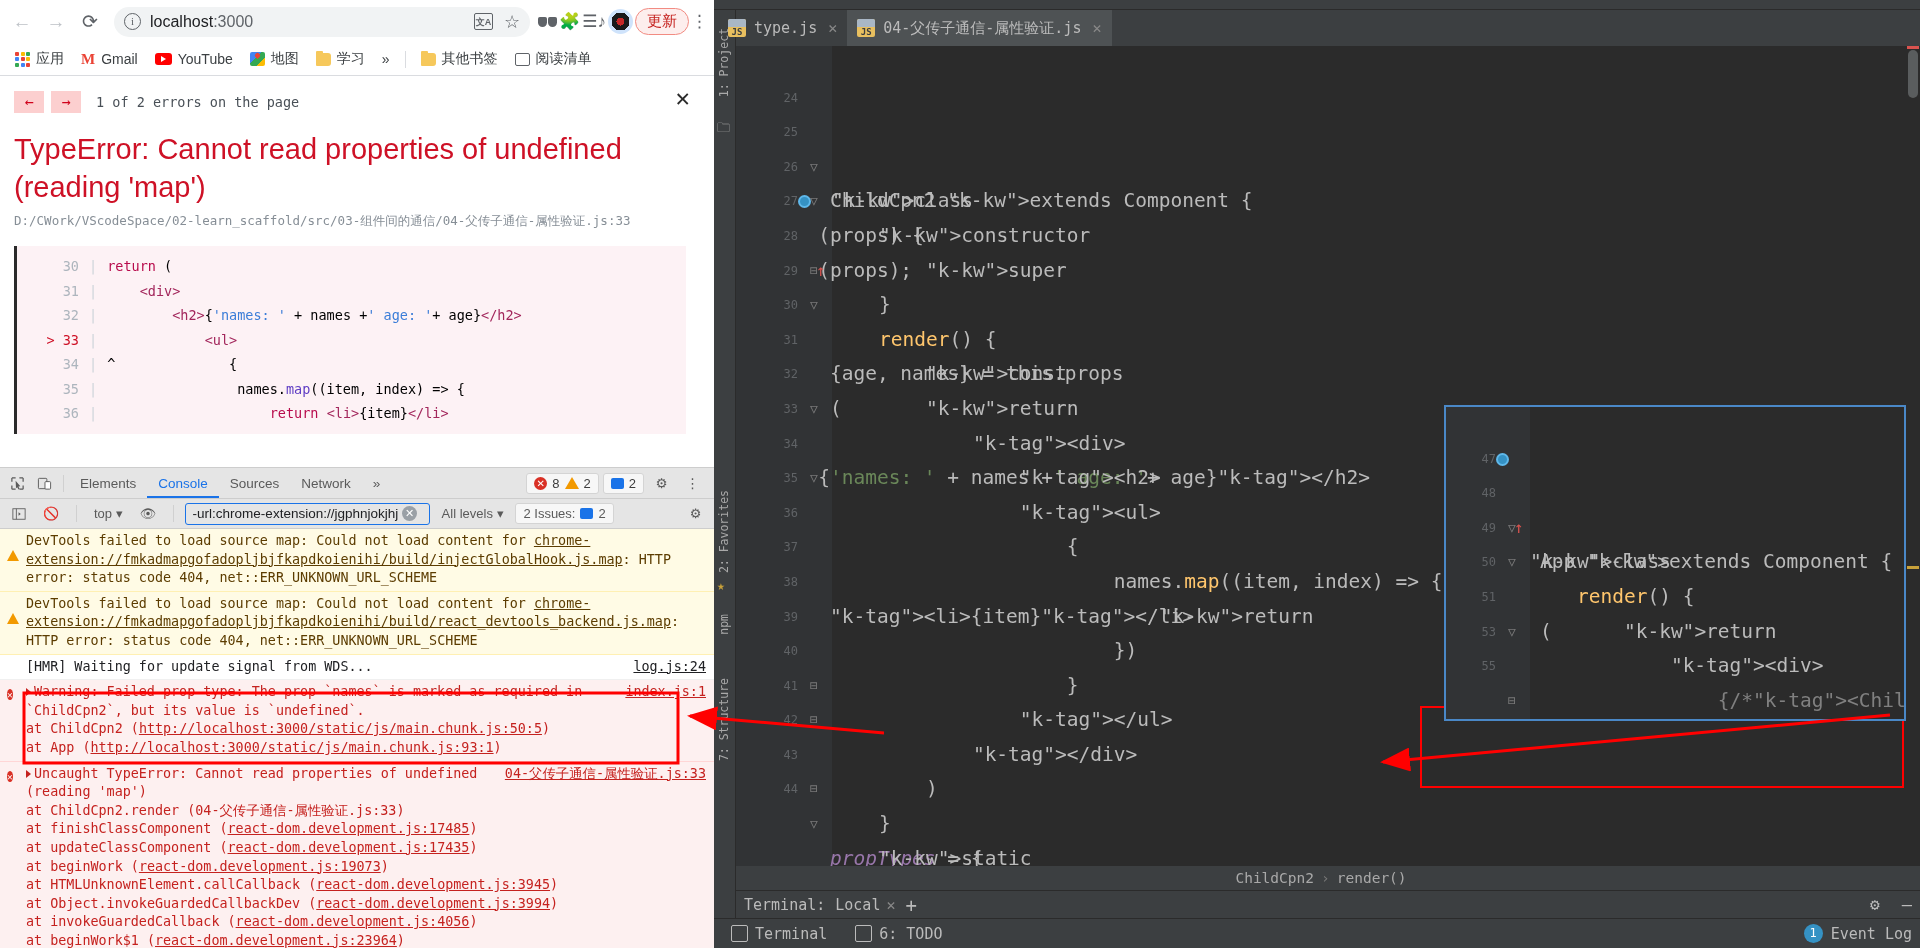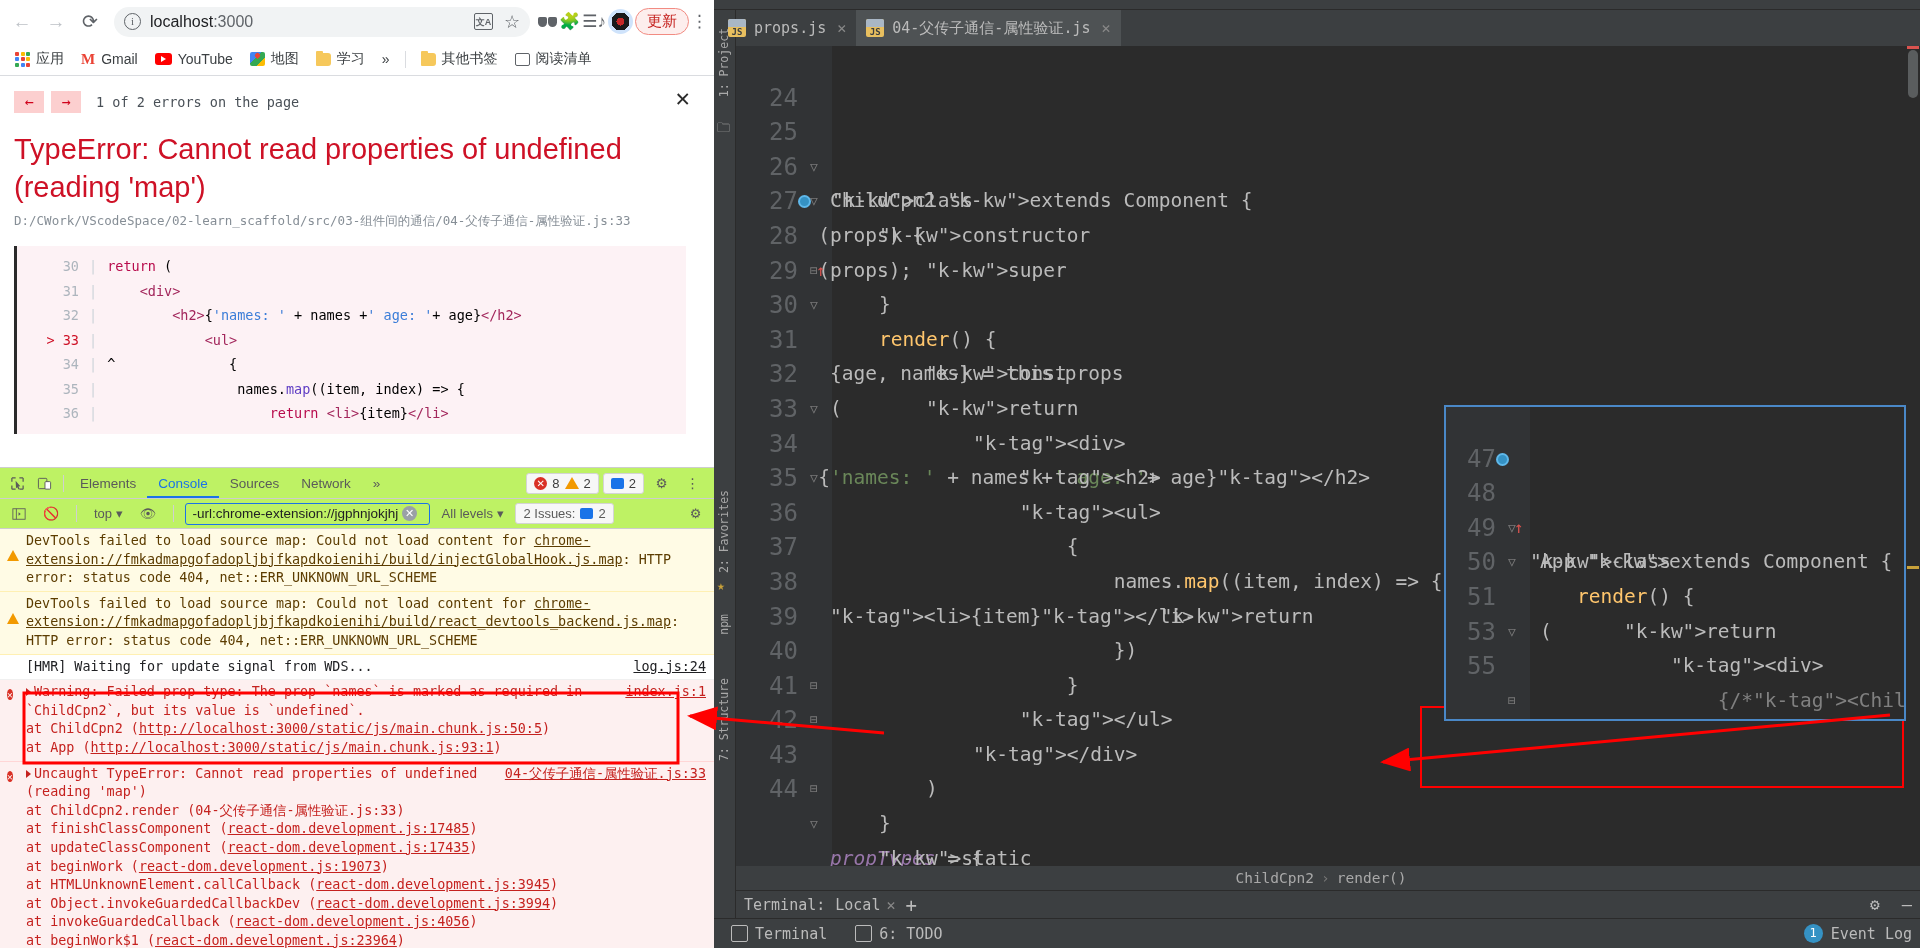--- a/index.html
+++ b/index.html
@@ -140,21 +140,21 @@
   .ov-code .bar { color: #ced4da; padding: 0 10px; }
   .ov-code .cur { color: #ce1126; }
   .c-kw  { color: #b80b4c; }
   .c-tag { color: #a3275c; }
   .c-str { color: #3b7dd8; }
   .c-fn  { color: #5f3dc4; }
 
   
   #devtools {
     position: absolute; left: 0; top: 467px; right: 0; bottom: 0;
-    background: #bef264; border-top: 1px solid #cdcdcd;
+    background: #e5e5e5; border-top: 1px solid #cdcdcd;
     overflow: hidden;
   }
   .dt-tabs {
     height: 31px; display: flex; align-items: center; gap: 0;
     border-bottom: 1px solid #cdcdcd; padding: 0 4px; font-size: 13.5px; color: #5a5a5a;
   }
   .dt-ico-btn { width: 27px; height: 27px; display:flex;align-items:center;justify-content:center; color:#5a5a5a; }
   .dt-vsep { width:1px;height:17px;background:#d0d0d0;margin:0 5px; }
   .dt-tab { padding: 0 11px; height: 30px; display:flex;align-items:center; }
   .dt-tab.active { color: #1a73e8; box-shadow: inset 0 -2px 0 #1a73e8; }
@@ -217,21 +217,21 @@
   }
   .vtext { writing-mode: vertical-rl; text-orientation: mixed; transform: rotate(180deg); white-space:nowrap; }
   .lb-item { position:absolute; left:3px; }
 
   .editor {
     position:absolute; left:22px; top:46px; right:14px; bottom:82px;
     background:#2b2b2b; overflow:hidden;
   }
   .gutter-col { position:absolute; left:0; top:0; bottom:0; width:96px; background:#313335; }
   .eline { height: 34.6px; line-height:34.6px; font-size: 19.5px; white-space: pre; position: relative; }
-  .lnum { position:absolute; left:0; width:62px; text-align:right; color:#606366; font-size:24px; }
+  .lnum { position:absolute; left:0; width:62px; text-align:right; color:#606366; font-size:12px; }
   .fold { position:absolute; left:74px; color:#787878; font-size:13px; }
   .etext { position:absolute; left:96px; white-space:pre; }
   .k-fn { color:#ffc66d; }
   .k-str { color:#6a8759; }
   .k-prop { color:#9876aa; }
   .k-gray { color:#808080; }
 
   .breakpoint {
     position:absolute; left:64px; width:13px;height:13px;border-radius:50%;
     background:#3592c4; border:2px solid #5fb8ea;
@@ -468,21 +468,21 @@
     <div class="lb-item" style="top:108px;font-size:13px">🗀</div>
     <div class="lb-item vtext" style="top:480px">2: Favorites</div>
     <div class="lb-item" style="top:568px;font-size:13px;color:#c8a13a">★</div>
     <div class="lb-item vtext" style="top:604px">npm</div>
     <div class="lb-item vtext" style="top:668px">7: Structure</div>
   </div>
 
   <div class="ide-tabs">
     <div class="ide-tab">
       <span class="js-ico">JS</span>
-      <span>props.js</span>
+      <span>type.js</span>
       <span class="tab-x">✕</span>
     </div>
     <div class="ide-tab active">
       <span class="js-ico">JS</span>
       <span>04-父传子通信-属性验证.js</span>
       <span class="tab-x">✕</span>
     </div>
   </div>
 
   <div class="editor">

